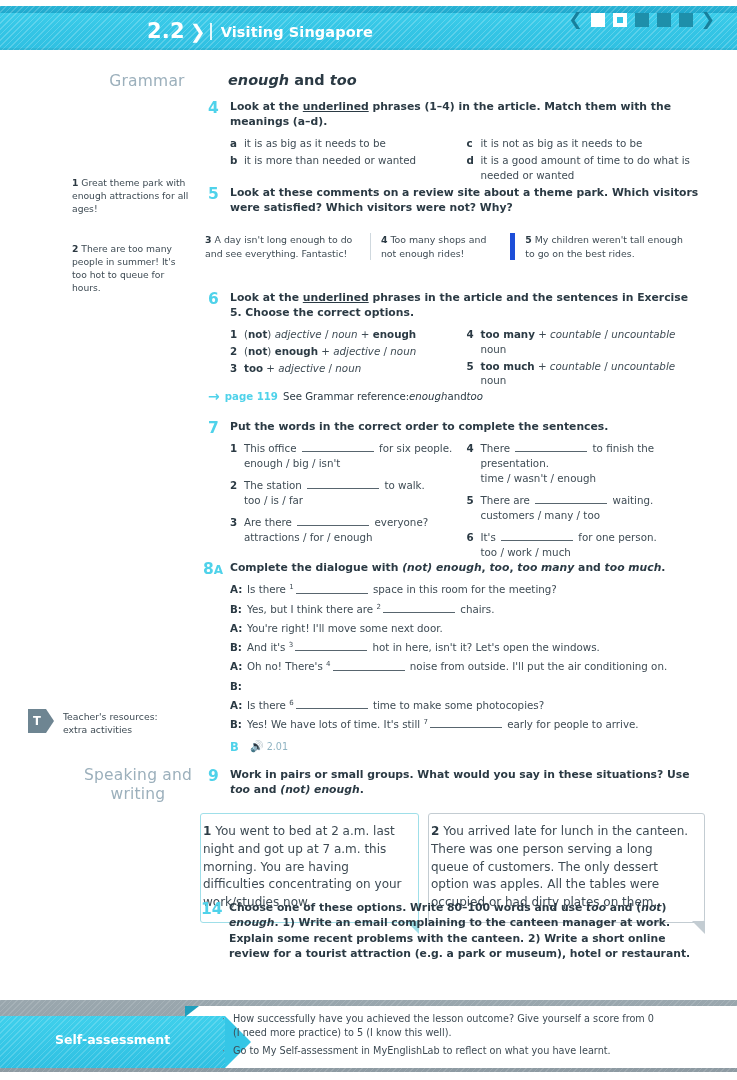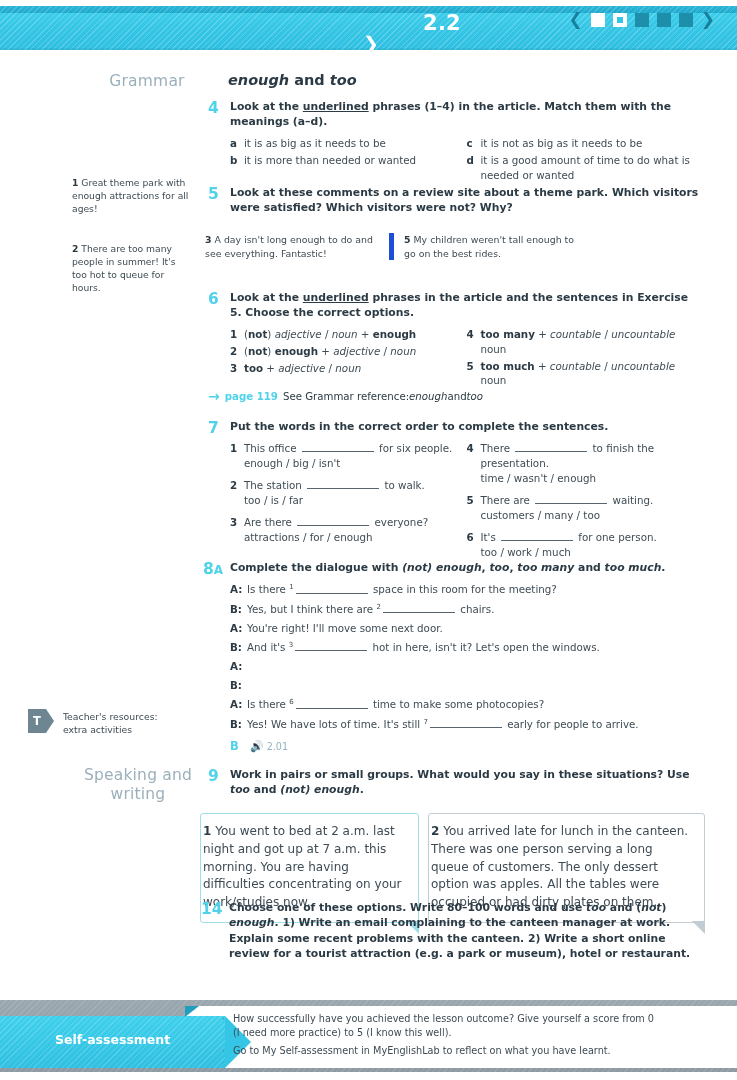--- a/index.html
+++ b/index.html
@@ -25,21 +25,21 @@
   .banner-top-line{
     position:absolute;left:0;top:0;width:737px;height:7px;
     background:
       repeating-linear-gradient(135deg,
         rgba(255,255,255,.18) 0px, rgba(255,255,255,.18) 1px,
         rgba(255,255,255,0) 1px, rgba(255,255,255,0) 4px),
       linear-gradient(180deg,#2ab4d6,#1fa9cd);
   }
   .banner-inner{
     position:absolute;left:0;top:7px;right:0;height:37px;
-    display:flex;align-items:center;flex-direction:column;
+    display:flex;align-items:center;
   }
   .unit-num{
     margin-left:147px;font-size:21px;font-weight:700;color:#ffffff;
     letter-spacing:.2px;line-height:1;
   }
   .unit-arrow{
     margin-left:5px;color:#ffffff;font-size:19px;font-weight:700;line-height:1;
   }
   .unit-sep{
     margin-left:4px;margin-right:9px;width:2px;height:17px;background:rgba(255,255,255,.85);
@@ -304,20 +304,24 @@
     <span class="ex-num">5</span>
     <div class="ex-body">
       <div class="ex-lead">Look at these comments on a review site about a theme park. Which visitors were satisfied? Which visitors were not? Why?</div>
     </div>
   </div>
 
   <div class="reviews">
     <div class="review rv1">
       <b>3</b>
       <span>A day isn't long enough to do and see everything. Fantastic!</span>
+    </div>
+    <div class="review rv2">
+      <b>4</b>
+      <span>Too many shops and not enough rides!</span>
     </div>
     <div class="review rv3">
       <b>5</b>
       <span>My children weren't tall enough to go on the best rides.</span>
     </div>
   </div>
 
   <div class="ex" style="left:208px;top:290px;width:495px;">
     <span class="ex-num">6</span>
     <div class="ex-body">
@@ -433,20 +437,21 @@
         <div class="dlg-line">
           <span class="spk">A:</span>
           <span>You're right! I'll move some next door.</span>
         </div>
         <div class="dlg-line">
           <span class="spk">B:</span>
           <span><span>And it's </span><sup>3</sup><span class="blank"></span><span> hot in here, isn't it? Let's open the windows.</span></span>
         </div>
         <div class="dlg-line">
           <span class="spk">A:</span>
+          <span><span>Oh no! There's </span><sup>4</sup><span class="blank"></span><span> noise from outside. I'll put the air conditioning on.</span></span>
         </div>
         <div class="dlg-line">
           <span class="spk">B:</span>
         </div>
         <div class="dlg-line">
           <span class="spk">A:</span>
           <span><span>Is there </span><sup>6</sup><span class="blank"></span><span> time to make some photocopies?</span></span>
         </div>
         <div class="dlg-line">
           <span class="spk">B:</span>

